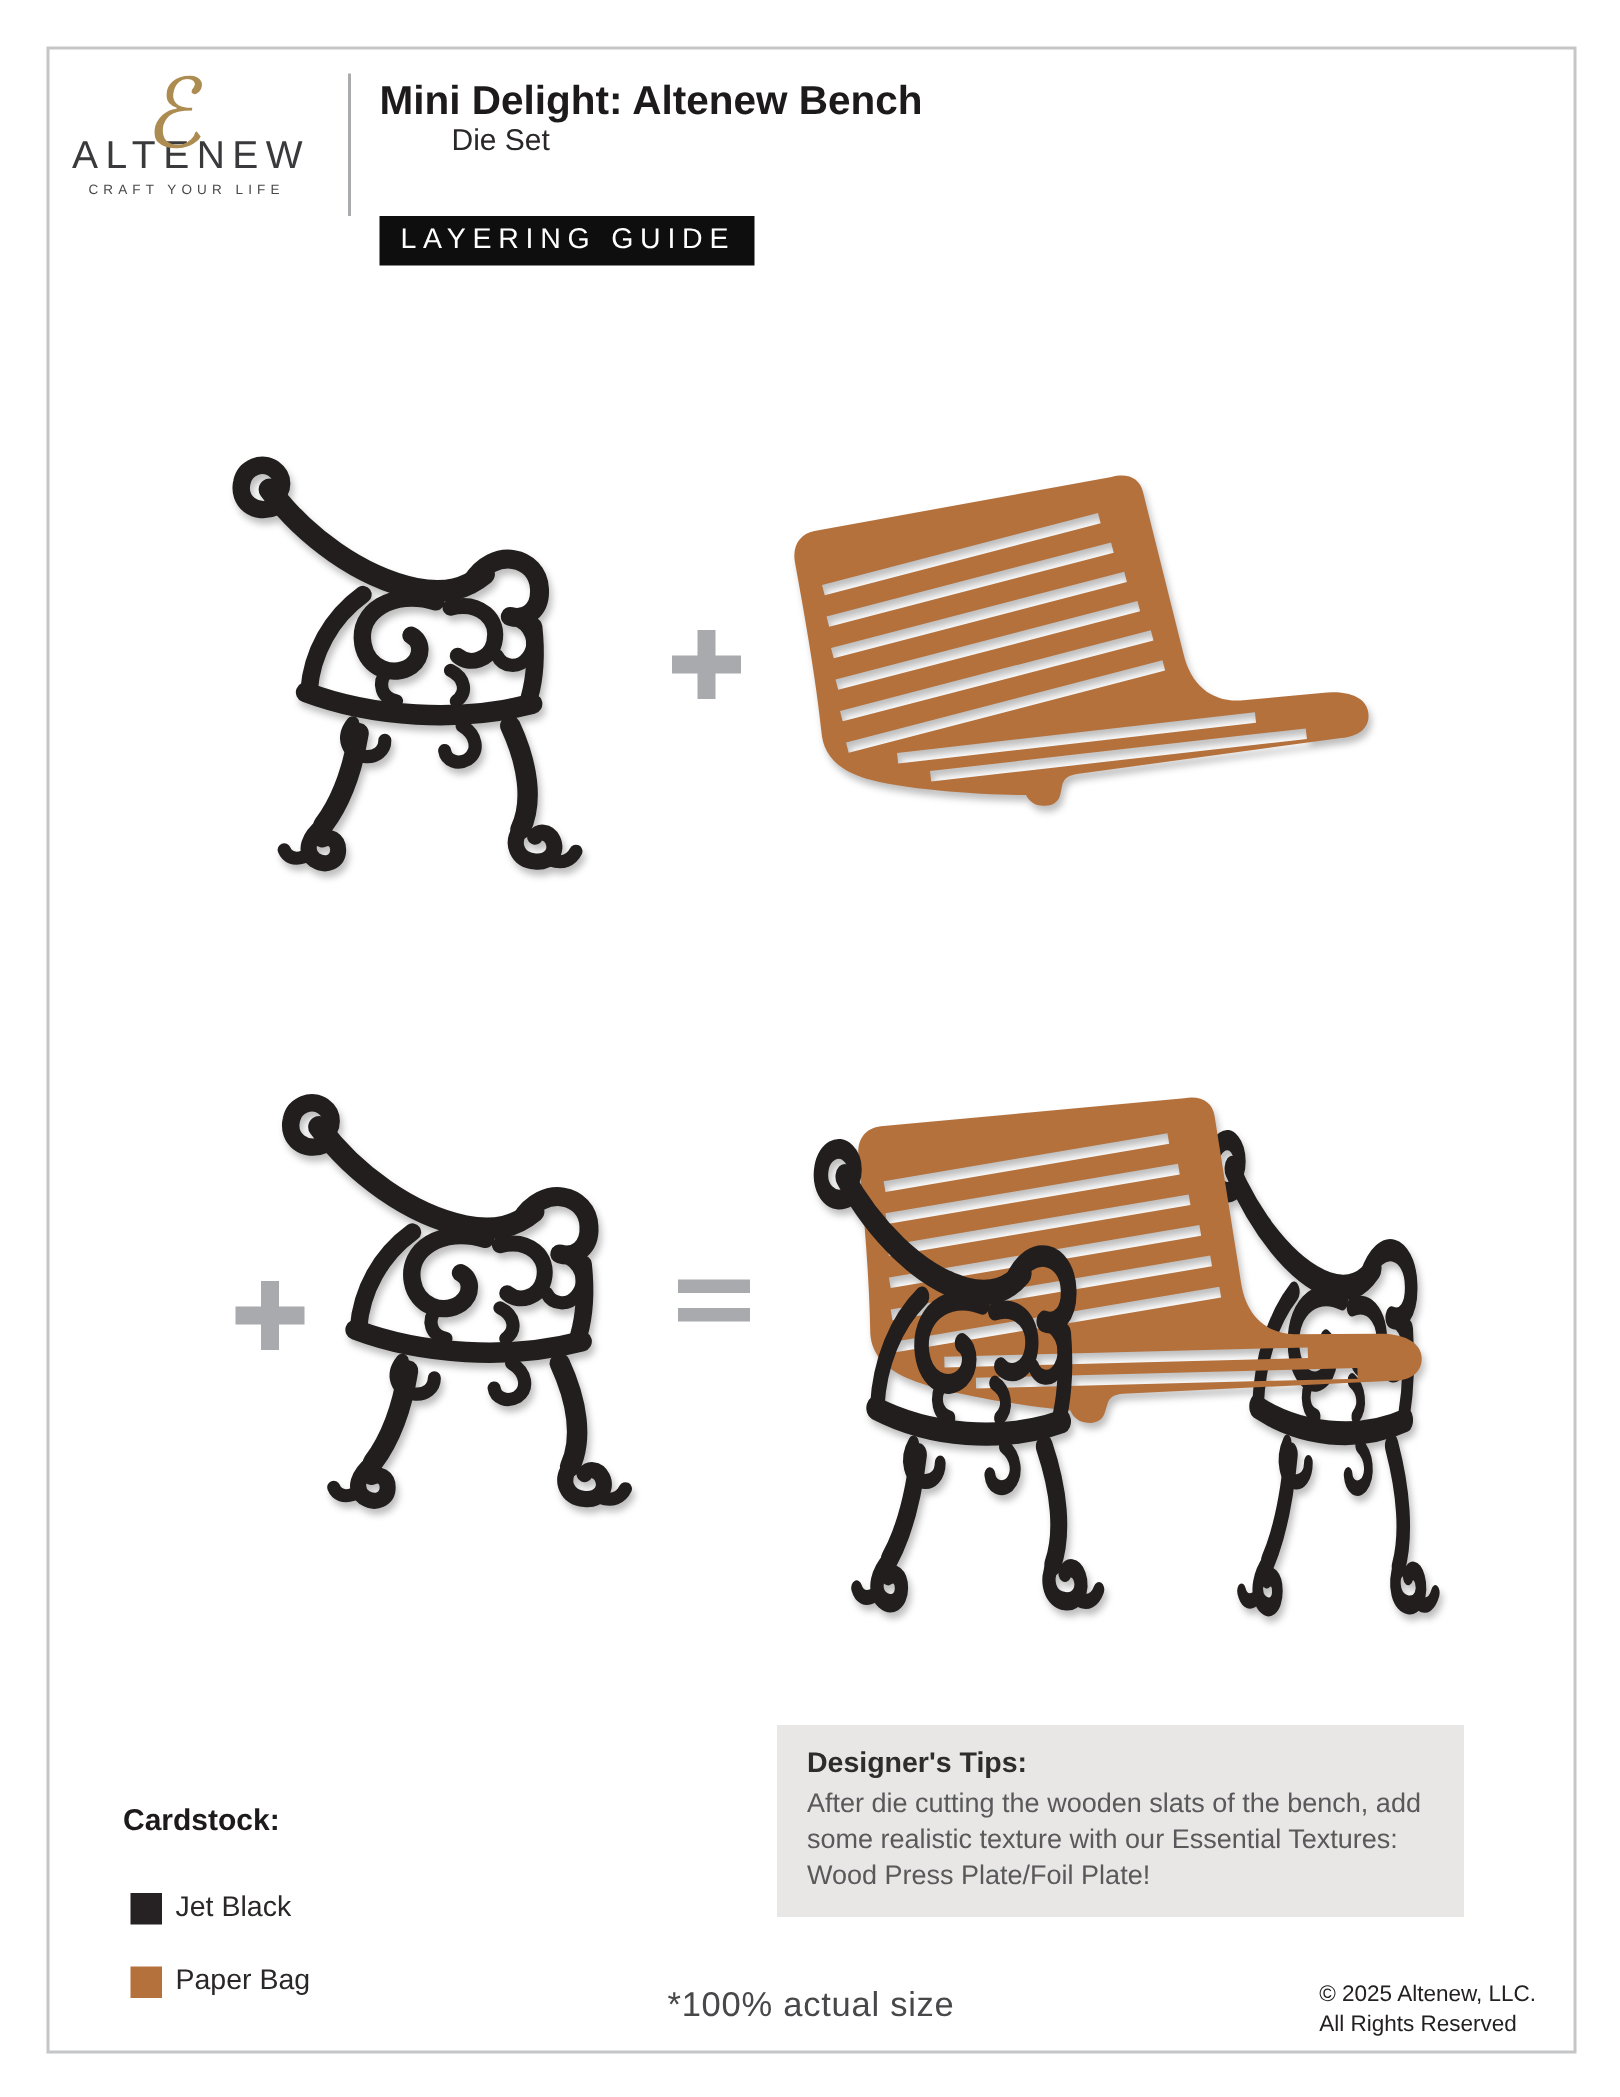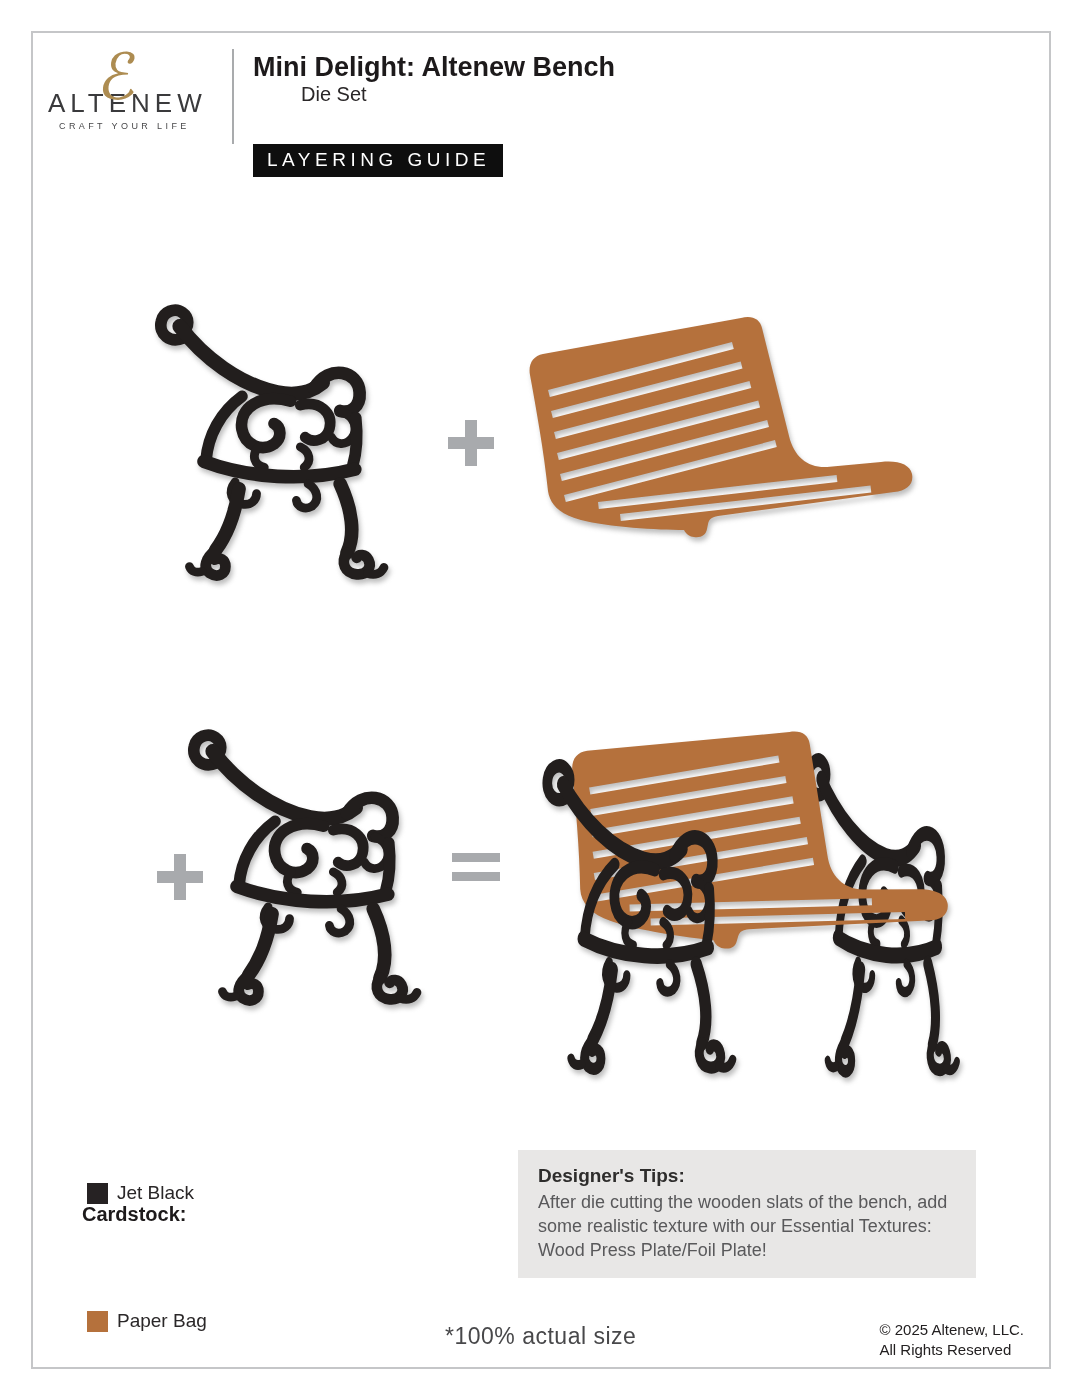--- a/index.html
+++ b/index.html
@@ -66,21 +66,21 @@
   .equals::before, .equals::after { content:""; position:absolute; left:0; width:100%;
     height:9px; background:#a8aaad; }
   .equals::before { top: 0; }
   .equals::after { bottom: 0; }
   
   .legend-heading {
     position: absolute; left: 49px; top: 1170px;
     font-size: 20px; font-weight: bold; color: #1d1a1b;
   }
   .legend-item { position: absolute; left: 54px; display: flex; align-items: center; }
-  #legend-item-0 { top: 1149px; align-items: flex-end; }
+  #legend-item-0 { top: 1228px; align-items: flex-end; }
   #legend-item-1 { top: 1252px; margin-top: 25px; }
   .swatch { width: 21px; height: 21px; margin-right: 9px; flex: none; }
   .swatch.black { background: #262223; }
   .swatch.brown { background: #b5713c; }
   .legend-label { font-size: 19px; color: #2a2728; }
   
   .tips {
     position: absolute; left: 485px; top: 1117px; width: 458px; min-height: 123px;
     background: #e8e7e6; padding: 15px 20px 16px 20px;
   }

